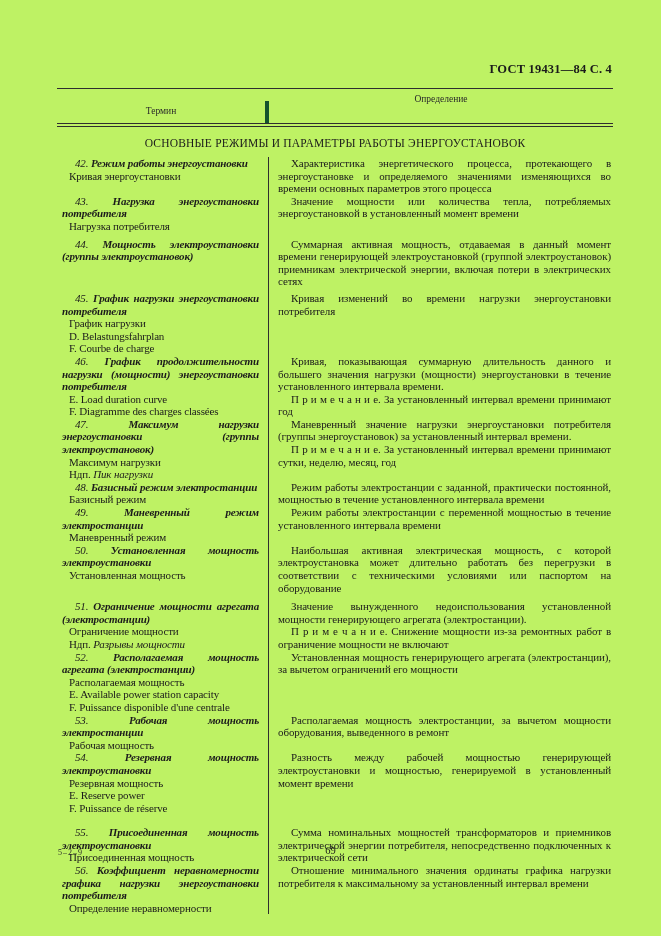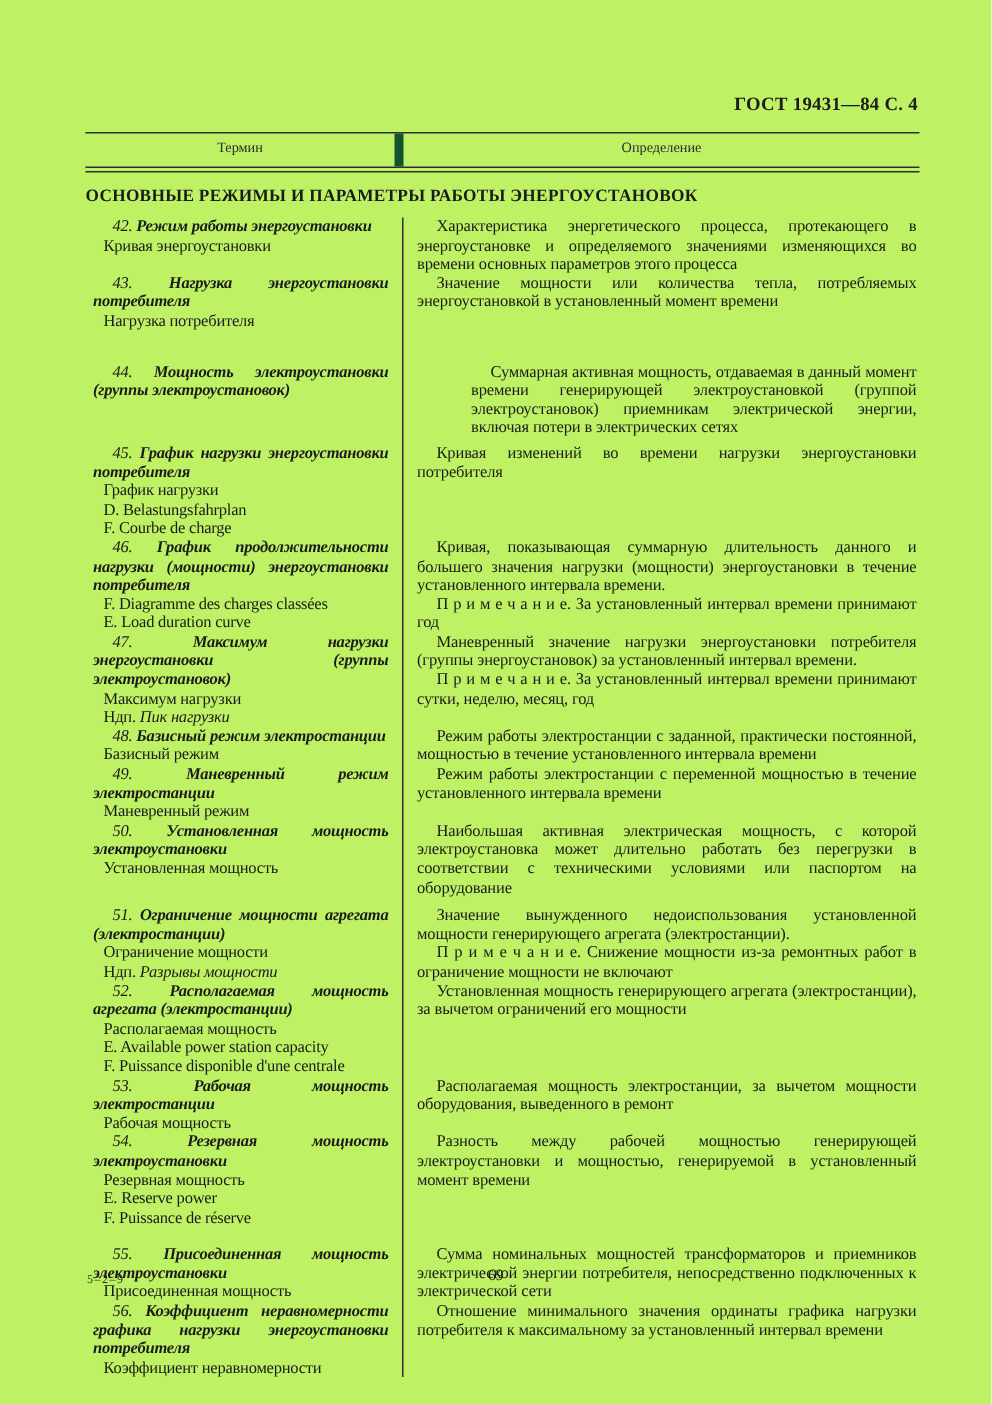--- a/index.html
+++ b/index.html
@@ -13,25 +13,25 @@
     overflow:hidden;
   }
   .doc-header {
     position:absolute; top:62px; right:49px;
     font-weight:bold; font-size:12.5px; letter-spacing:0.2px;
     white-space:nowrap;
   }
   .terms-table { position:absolute; left:57px; top:88px; width:556px; }
   .thead { display:flex; border-top:1.5px solid #2e2e2e; border-bottom:1px solid #2e2e2e; }
   .th { font-size:9.5px; text-align:center; padding:5px 0 7px; color:#2a2a2a; }
-  .term-th { width:212px; border-right:6px solid #14532d; }
+  .term-th { width:212px; border-right:4px solid #14532d;margin-top:12px; }
   .def-th { flex:1; }
   .double-rule { height:3px; border-bottom:1.5px solid #2e2e2e; }
   .section-title {
-    text-align:left; font-weight:bold; font-size:11.5px;
+    text-align:center; font-weight:normal; font-size:11.5px;
     padding:10px 0 8px; letter-spacing:0.2px;
   }
   .tbody { position:relative; min-height:703px; }
   .tbody::before {
     content:""; position:absolute; left:211px; top:0; bottom:0;
     width:1px; background:#2e2e2e;
   }
   .entry-row { display:flex; font-size:11px; line-height:12.6px; }
   .term-cell { width:212px; padding:0 10px 0 5px; letter-spacing:-0.15px; }
   .def-cell  { flex:1; padding:0 2px 0 9px; letter-spacing:-0.1px; }
@@ -80,21 +80,21 @@
         </div>
         <div class="entry-row">
           <div class="term-cell">
             <div class="term-main"><span class="term-num">43. </span><span class="term-bold">Нагрузка энергоустановки потребителя</span></div>
             <div class="sub-line">Нагрузка потребителя</div>
           </div>
           <div class="def-cell">
             <div class="def-p">Значение мощности или количества тепла, потребляемых энергоустановкой в установленный момент времени</div>
           </div>
         </div>
-        <div class="entry-row" style="margin-top: 21px; gap: 36px;">
+        <div class="entry-row" style="margin-top: 5px;">
           <div class="term-cell">
             <div class="term-main"><span class="term-num">44. </span><span class="term-bold">Мощность электроустановки (группы электроустановок)</span></div>
           </div>
           <div class="def-cell">
             <div class="def-p">Суммарная активная мощность, отдаваемая в данный момент времени генерирующей электроустановкой (группой электроустановок) приемникам электрической энергии, включая потери в электрических сетях</div>
           </div>
         </div>
         <div class="entry-row" style="margin-top: 4px;">
           <div class="term-cell">
             <div class="term-main"><span class="term-num">45. </span><span class="term-bold">График нагрузки энергоустановки потребителя</span></div>
@@ -102,22 +102,22 @@
             <div class="sub-line">D. Belastungsfahrplan</div>
             <div class="sub-line">F. Courbe de charge</div>
           </div>
           <div class="def-cell">
             <div class="def-p">Кривая изменений во времени нагрузки энергоустановки потребителя</div>
           </div>
         </div>
         <div class="entry-row">
           <div class="term-cell">
             <div class="term-main"><span class="term-num">46. </span><span class="term-bold">График продолжительности нагрузки (мощности) энергоустановки потребителя</span></div>
+            <div class="sub-line">E. Load duration curve</div>
             <div class="sub-line">F. Diagramme des charges classées</div>
-            <div class="sub-line">E. Load duration curve</div>
           </div>
           <div class="def-cell">
             <div class="def-p">Кривая, показывающая суммарную длительность данного и большего значения нагрузки (мощности) энергоустановки в течение установленного интервала времени.</div>
             <div class="def-p">П р и м е ч а н и е. За установленный интервал времени принимают год</div>
           </div>
         </div>
         <div class="entry-row">
           <div class="term-cell">
             <div class="term-main"><span class="term-num">47. </span><span class="term-bold">Максимум нагрузки энергоустановки (группы электроустановок)</span></div>
             <div class="sub-line">Максимум нагрузки</div>
@@ -202,21 +202,21 @@
             <div class="term-main"><span class="term-num">55. </span><span class="term-bold">Присоединенная мощность электроустановки</span></div>
             <div class="sub-line">Присоединенная мощность</div>
           </div>
           <div class="def-cell">
             <div class="def-p">Сумма номинальных мощностей трансформаторов и приемников электрической энергии потребителя, непосредственно подключенных к электрической сети</div>
           </div>
         </div>
         <div class="entry-row">
           <div class="term-cell">
             <div class="term-main"><span class="term-num">56. </span><span class="term-bold">Коэффициент неравномерности графика нагрузки энергоустановки потребителя</span></div>
-            <div class="sub-line">Коэффициент неравномерности</div>
+            <div class="sub-line">Определение неравномерности</div>
           </div>
           <div class="def-cell">
             <div class="def-p">Отношение минимального значения ординаты графика нагрузки потребителя к максимальному за установленный интервал времени</div>
           </div>
         </div>
       </div>
 
   </div>
 
   <div class="footer-sig">5–2–9</div>

